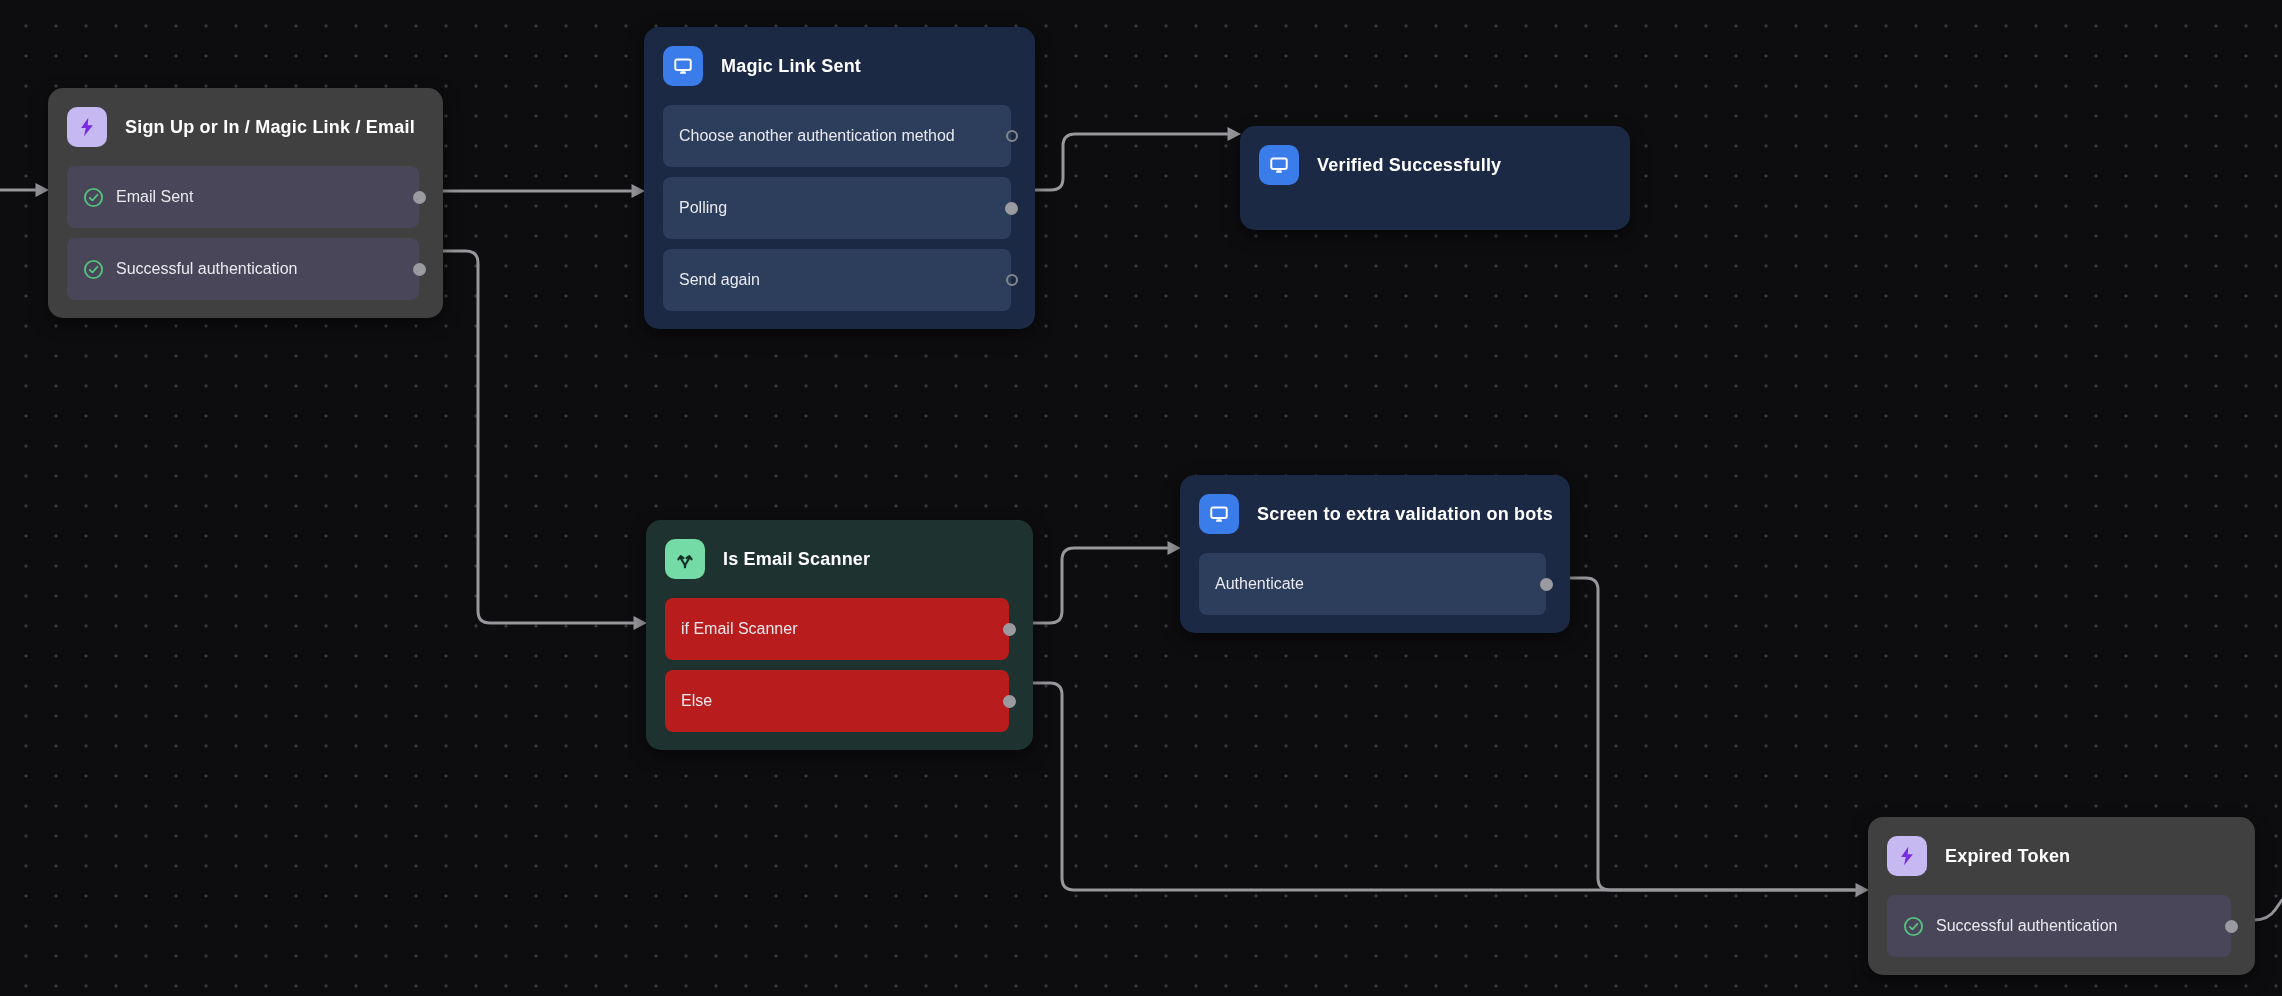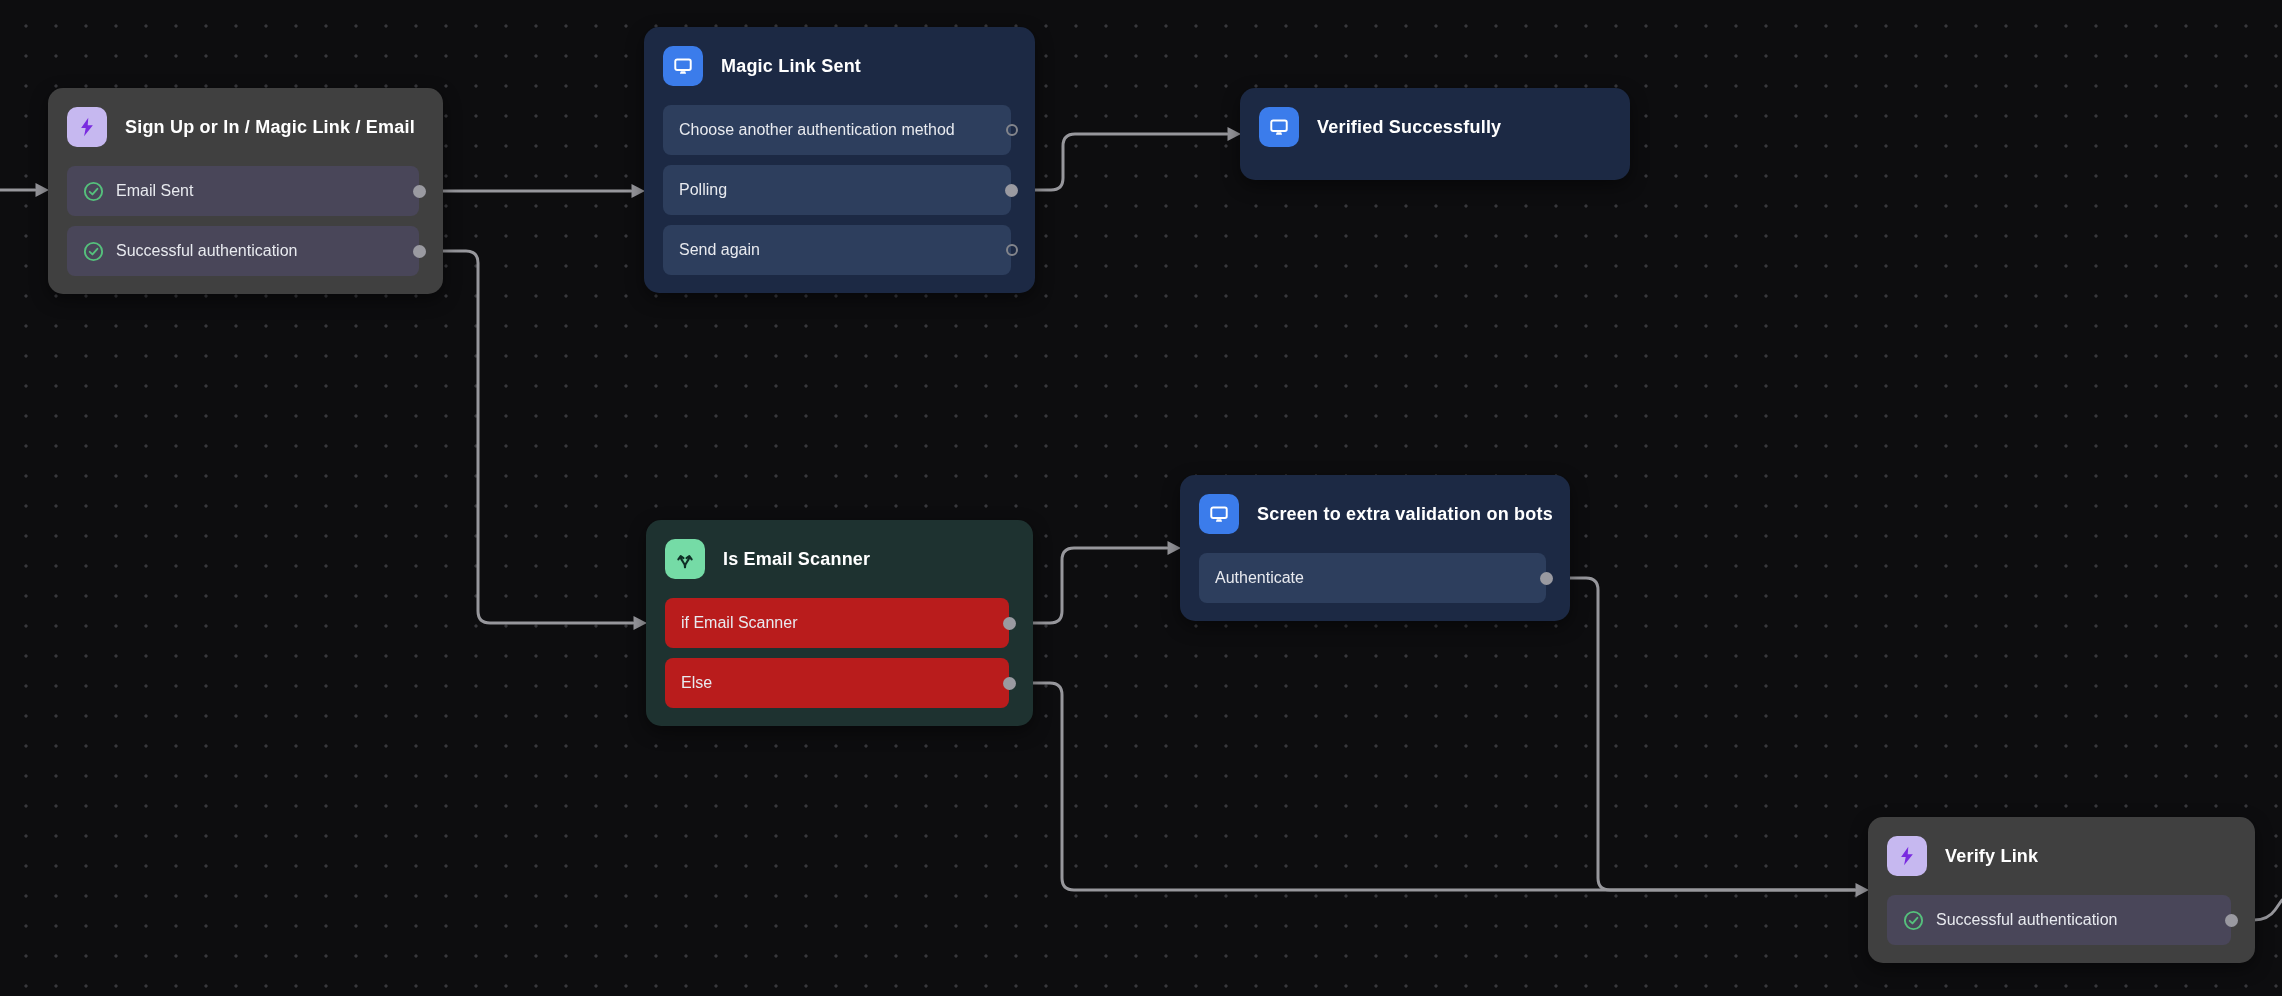--- a/index.html
+++ b/index.html
@@ -42,21 +42,21 @@
   .icon-condition { background: #75dba6; }
   .node-title {
     margin-left: 18px;
     color: #ffffff; font-size: 18px; font-weight: 700; letter-spacing: 0.2px;
     white-space: nowrap;
   }
 
   .node-items { margin-top: 19px; display: flex; flex-direction: column; gap: 10px; }
   .item {
     position: relative;
-    height: 50px; border-radius: 8px;
+    height: 62px; border-radius: 8px;
     display: flex; align-items: center;
     padding: 6px 16px;
     box-sizing: border-box;
     color: #e8eaef; font-size: 16px;
     white-space: nowrap;
   }
   .node.purple .item { background: #494659; }
   .node.blue   .item { background: #2d3e5d; }
   .node.green  .item { background: #b91c1c; }
   .item .row-icon { display: flex; align-items: center; margin-right: 12px; flex: 0 0 auto; }
@@ -65,21 +65,21 @@
     position: absolute; top: 50%; right: -7px; margin-top: -6.5px;
     width: 13px; height: 13px; border-radius: 50%;
     background: #9a9aa1;
   }
   .port.open {
     width: 8px; height: 8px;
     margin-top: -6.5px; right: -7px;
     border: 2.5px solid #83858c;
     background: rgba(0,0,0,0);
   }
-  .header-only { padding-bottom: 33px; }
+  .header-only { padding-bottom: 45px; margin-top: 38px; }
 </style>
 </head>
 <body>
 
 <svg id="edges" width="2282" height="996" viewBox="0 0 2282 996">
 
   <path class="edge" d="M 0 190 L 35 190"></path>
   <path class="arrowhead" d="M 49 190 L 35.5 183 L 35.5 197 Z"></path>
 
   <path class="edge" d="M 419 191 L 631 191"></path>
@@ -215,21 +215,21 @@
   </div>
 </div>
 
 <div class="node purple" style="left:1868px; top:817px; width:387px;">
   <div class="node-header">
     <div class="node-icon icon-action">
       <svg width="22" height="22" viewBox="0 0 24 24">
           <path fill="#7a2be0" d="M13.4 2 L5.6 13.2 L10.6 13.2 L8.8 22 L18.4 10 L12.8 10 Z"></path>
         </svg>
     </div>
-    <div class="node-title">Verify Link</div>
+    <div class="node-title">Expired Token</div>
   </div>
   <div class="node-items">
     <div class="item">
       <span class="row-icon">
         <svg width="21" height="21" viewBox="0 0 20 20">
             <circle cx="10" cy="10" r="8.2" fill="none" stroke="#55c07c" stroke-width="1.8"></circle>
             <path d="M6.4 10.3 L9 12.8 L13.7 7.4" fill="none" stroke="#55c07c" stroke-width="1.8" stroke-linecap="round" stroke-linejoin="round"></path>
           </svg>
       </span>
       <span class="item-label">Successful authentication</span>

